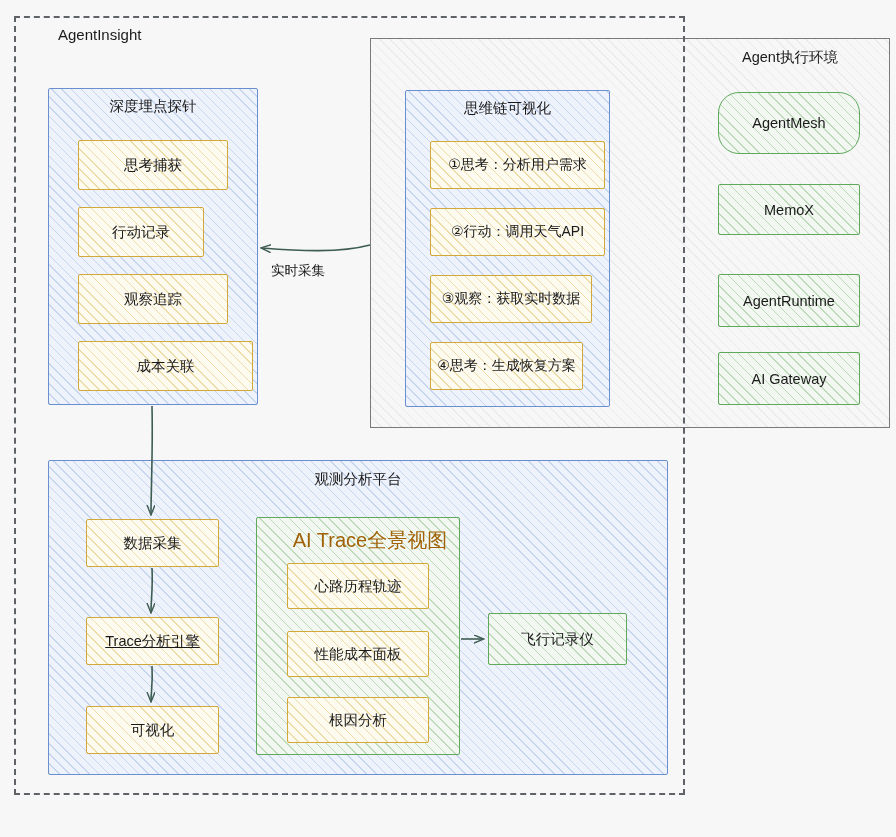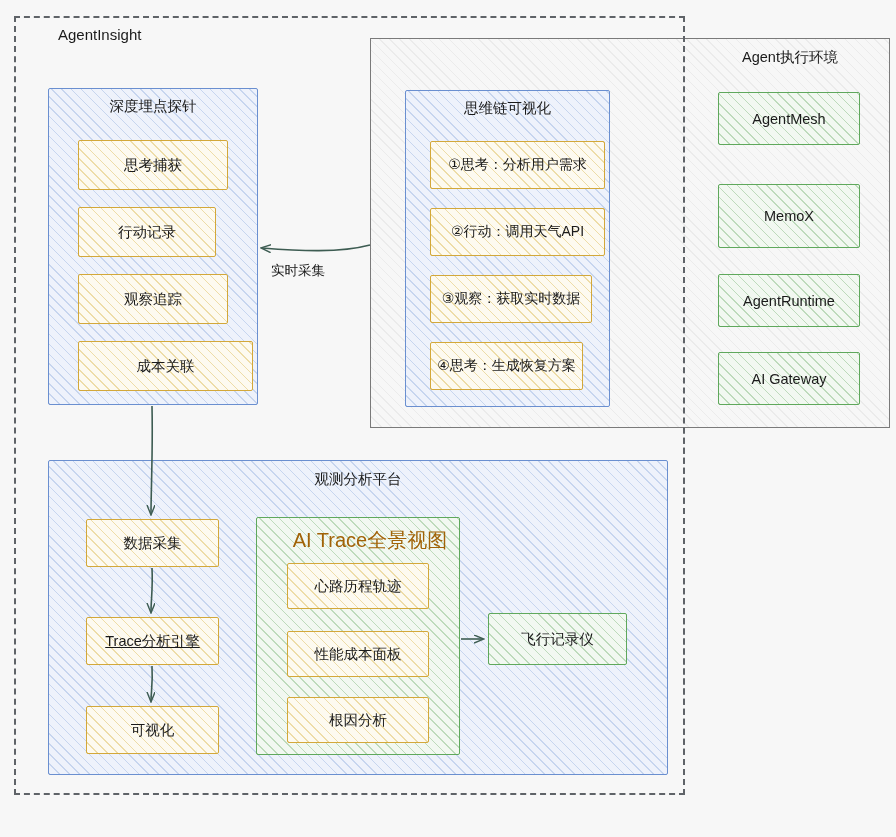--- a/index.html
+++ b/index.html
@@ -115,34 +115,34 @@
   <div class="dashgroup" style="left:14px;top:16px;width:671px;height:779px;"></div>
   <div class="dashgroup-title" style="left:58px;top:26px;">AgentInsight</div>
 
   <div class="greygroup hatch-grey" style="left:370px;top:38px;width:520px;height:390px;"></div>
   <div class="greygroup-title" style="left:700px;top:48px;width:180px;">Agent执行环境</div>
 
   <div class="bluebox hatch-blue" style="left:48px;top:88px;width:210px;height:317px;"></div>
   <div class="bluebox-title" style="left:48px;width:210px;top:97px;">深度埋点探针</div>
 
   <div class="yellowbox hatch-yellow" style="left:78px;top:140px;width:150px;height:50px;">思考捕获</div>
-  <div class="yellowbox hatch-yellow" style="left:78px;top:207px;width:138px;height:50px;">行动记录</div>
+  <div class="yellowbox hatch-yellow" style="left:78px;top:207px;width:126px;height:50px;">行动记录</div>
   <div class="yellowbox hatch-yellow" style="left:78px;top:274px;width:150px;height:50px;">观察追踪</div>
   <div class="yellowbox hatch-yellow" style="left:78px;top:341px;width:175px;height:50px;">成本关联</div>
 
   <div class="bluebox hatch-blue" style="left:405px;top:90px;width:205px;height:317px;"></div>
   <div class="bluebox-title" style="left:405px;width:205px;top:99px;">思维链可视化</div>
 
   <div class="yellowbox hatch-yellow" style="left:430px;top:141px;width:175px;height:48px;font-size:14px;">①思考：分析用户需求</div>
   <div class="yellowbox hatch-yellow" style="left:430px;top:208px;width:175px;height:48px;font-size:14px;">②行动：调用天气API</div>
   <div class="yellowbox hatch-yellow" style="left:430px;top:275px;width:162px;height:48px;font-size:14px;">③观察：获取实时数据</div>
   <div class="yellowbox hatch-yellow" style="left:430px;top:342px;width:153px;height:48px;font-size:14px;">④思考：生成恢复方案</div>
 
-  <div class="greenbox hatch-green" style="left:718px;top:92px;width:142px;height:53px;">AgentMesh</div>
-  <div class="greenbox hatch-green" style="left:718px;top:184px;width:142px;height:64px;">MemoX</div>
+  <div class="greenbox hatch-green" style="left:718px;top:92px;width:142px;height:62px;border-radius:21px;">AgentMesh</div>
+  <div class="greenbox hatch-green" style="left:718px;top:184px;width:142px;height:51px;">MemoX</div>
   <div class="greenbox hatch-green" style="left:718px;top:274px;width:142px;height:53px;">AgentRuntime</div>
   <div class="greenbox hatch-green" style="left:718px;top:352px;width:142px;height:53px;">AI Gateway</div>
 
   <div class="bluebox hatch-blue" style="left:48px;top:460px;width:620px;height:315px;"></div>
   <div class="bluebox-title" style="left:48px;width:620px;top:470px;">观测分析平台</div>
 
   <div class="yellowbox hatch-yellow" style="left:86px;top:519px;width:133px;height:48px;">数据采集</div>
   <div class="yellowbox hatch-yellow" style="left:86px;top:617px;width:133px;height:48px;text-decoration:underline;">Trace分析引擎</div>
   <div class="yellowbox hatch-yellow" style="left:86px;top:706px;width:133px;height:48px;">可视化</div>
 

